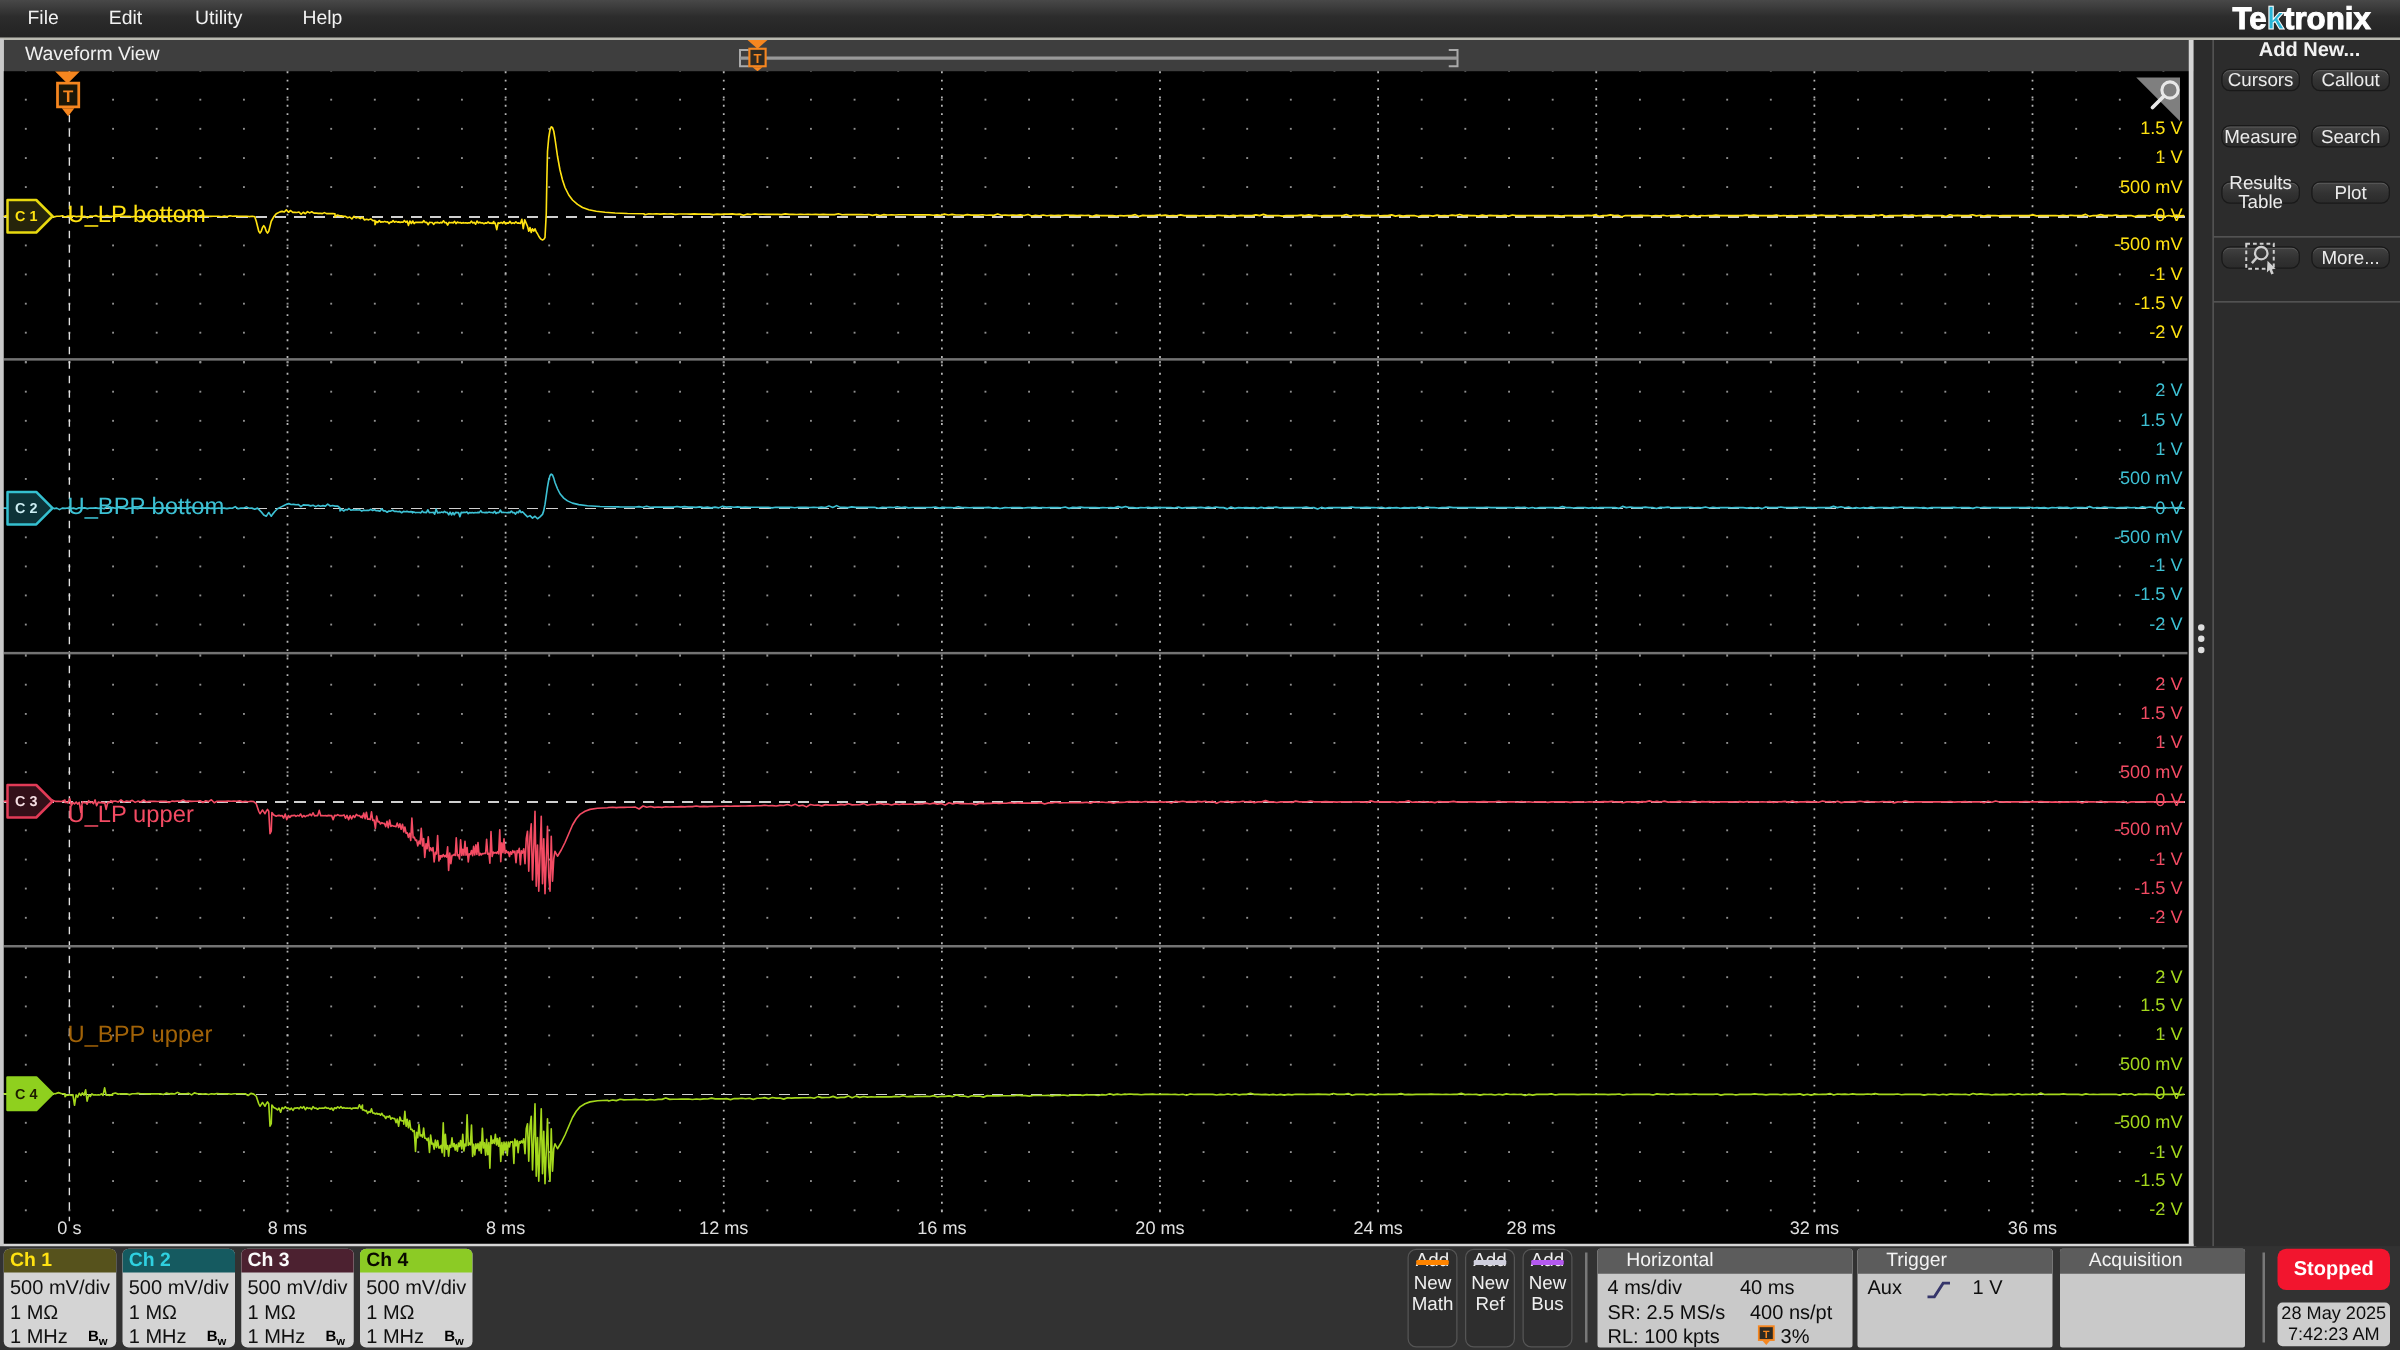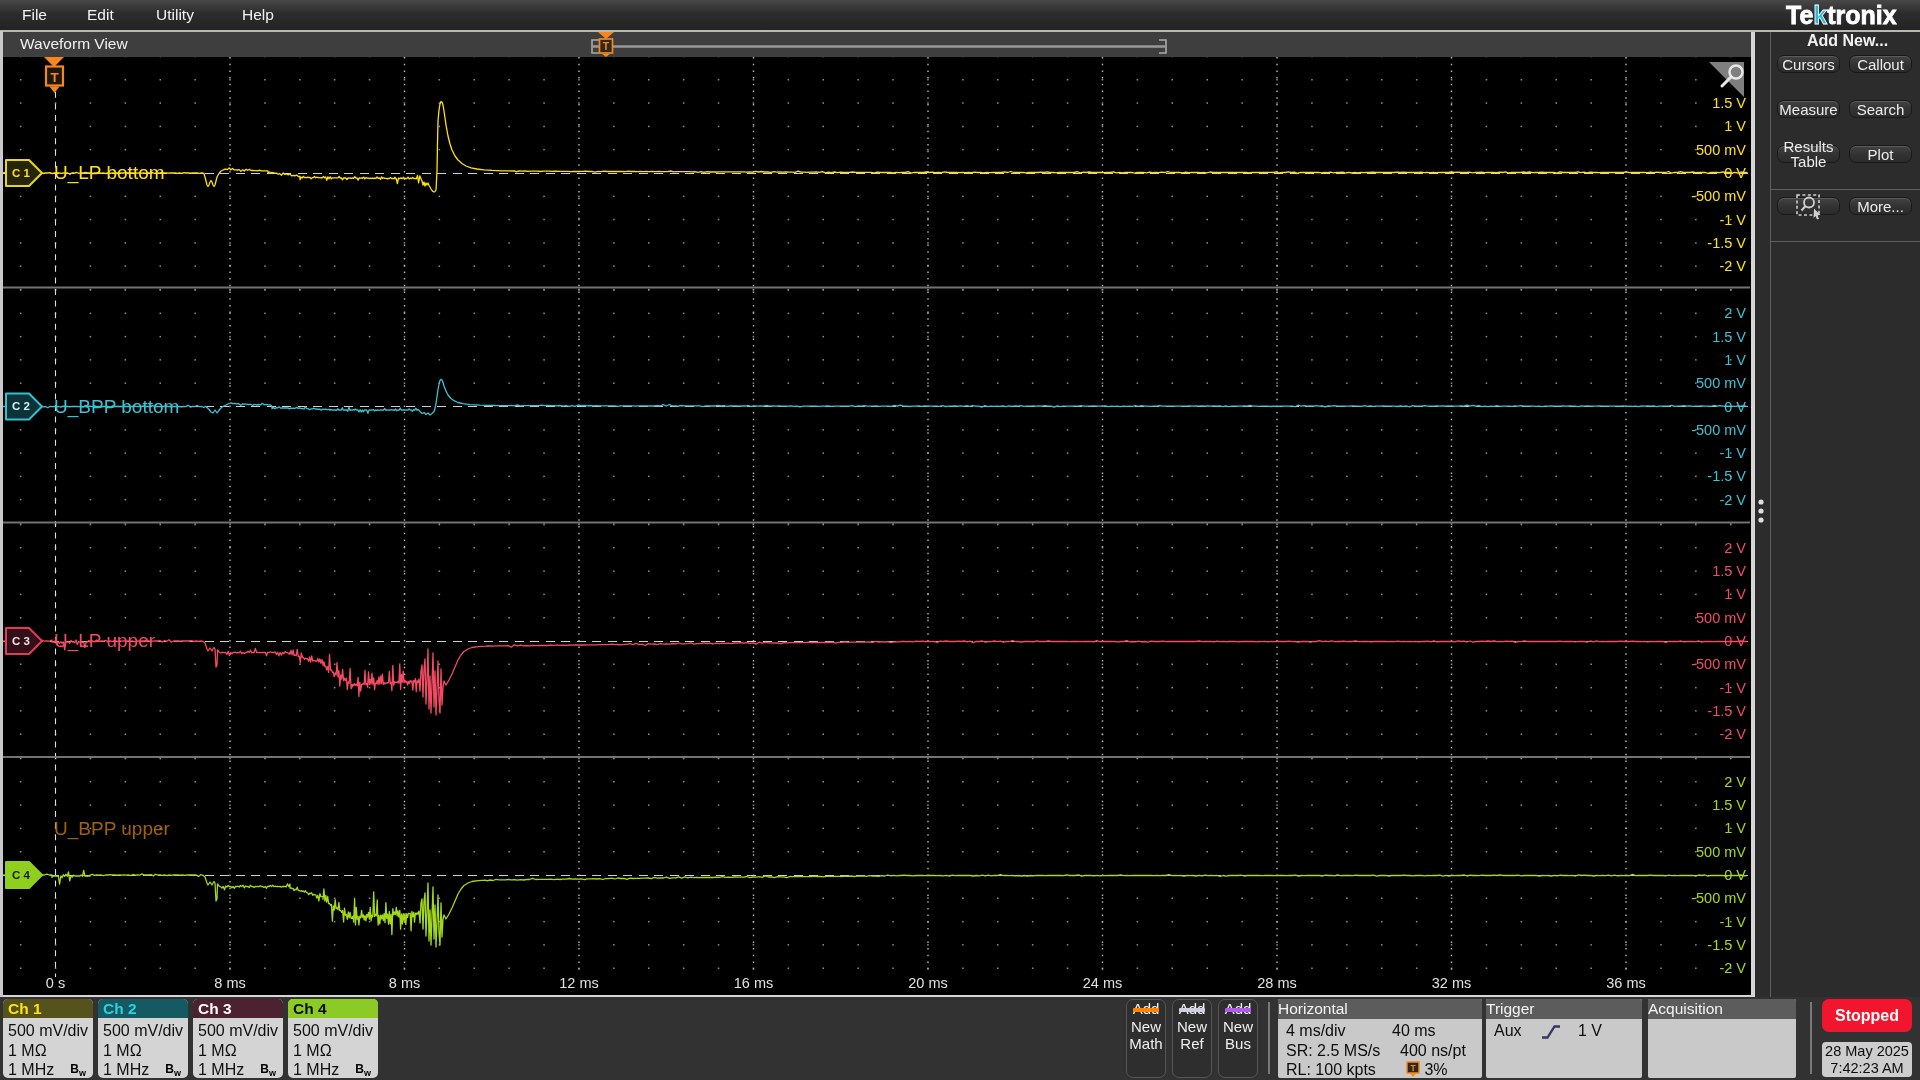--- a/index.html
+++ b/index.html
@@ -31,21 +31,21 @@
 .chcard { position:absolute; top:2px; width:90px; height:79px; border-radius:5px; overflow:hidden; background:#d4d4d4; }
 .chhead { height:19px; font-size:15.5px; font-weight:bold; padding:0px 0 0 5px; line-height:19px; }
 .chbody { padding:3px 0 0 5px; font-size:16px; color:#101010; line-height:19.5px; position:relative; }
 .bw { position:absolute; right:7px; top:42px; font-size:12px; font-weight:bold; color:#000; }
 .bw sub { font-size:9px; }
 .addbtn { position:absolute; top:2px; width:40px; height:79px; border-radius:7px; background:#2e2e2e;
   border:1px solid #555; color:#f0f0f0; font-size:15px; text-align:center; line-height:17.5px; }
 .addbtn .bar { position:absolute; left:6px; right:6px; top:8px; height:4px; border-radius:1px; }
 .vsep { position:absolute; top:5px; height:72px; width:1.5px; background:#787878; }
 .panel { position:absolute; top:2px; height:79px; background:#c9c9c9; border-radius:2px; overflow:hidden; }
-.phead { height:20px; background:#5c5c5c; color:#f4f4f4; font-size:15.5px; padding-left:0; line-height:20px; }
+.phead { height:20px; background:#5c5c5c; color:#f4f4f4; font-size:15.5px; padding-left:23px; line-height:20px; }
 .pbody { padding:2px 0 0 8px; font-size:16px; color:#0d0d0d; line-height:19.7px; }
 #stopped { position:absolute; left:1822px; top:2px; width:90px; height:33px; background:#f2152e;
   border-radius:7px; color:#fff; font-weight:bold; font-size:16px; text-align:center; line-height:33px; }
 #dtime { position:absolute; left:1822px; top:45px; width:90px; height:35px; background:#cdcdcd;
   border-radius:4px; color:#0d0d0d; font-size:14.5px; text-align:center; line-height:17px; padding-top:1px; }
 </style></head><body>
 
 <div id="menubar">
   <div class="mitem" style="left:22px">File</div>
   <div class="mitem" style="left:87px">Edit</div>
@@ -2094,26 +2094,26 @@
     <div class="vlab" style="top:864.6px;color:#a4d81c">-1 V</div>
     <div class="vlab" style="top:887.9px;color:#a4d81c">-1.5 V</div>
     <div class="vlab" style="top:911.2px;color:#a4d81c">-2 V</div>
 <div class="tlab" style="left:55.5px">0 s</div>
     <div class="tlab" style="left:230.0px">8 ms</div>
     <div class="tlab" style="left:404.5px">8 ms</div>
     <div class="tlab" style="left:579.0px">12 ms</div>
     <div class="tlab" style="left:753.5px">16 ms</div>
     <div class="tlab" style="left:928.0px">20 ms</div>
     <div class="tlab" style="left:1102.5px">24 ms</div>
-    <div class="tlab" style="left:1277.0px">28 ms</div>
+    <div class="tlab" style="left:1225px">28 ms</div>
     <div class="tlab" style="left:1451.5px">32 ms</div>
     <div class="tlab" style="left:1626.0px">36 ms</div>
 <div class="chname" style="top:116.0px;color:#ffe211">U_LP bottom</div>
     <div class="chname" style="top:349.5px;color:#3dc1d4">U_BPP bottom</div>
-    <div class="chname" style="top:584.0px;color:#f34b63">U_LP upper</div>
+    <div class="chname" style="top:596px;color:#f34b63">U_LP upper</div>
     <div class="chname" style="top:772px;color:#a16207">U_BPP upper</div>
   <svg width="60" height="50" style="position:absolute;left:38px;top:0px">
     <polygon points="6,0 26,0 16,10" fill="#f6861f"></polygon>
     <rect x="8" y="9.5" width="17" height="19" fill="#1c1708" stroke="#f6861f" stroke-width="2.2"></rect>
     <text x="16.5" y="24.5" text-anchor="middle" font-size="13.5" font-weight="bold" fill="#f6861f">T</text>
     <polygon points="11.5,29.5 21.5,29.5 16.5,36" fill="#f6861f"></polygon>
   </svg>
   <svg width="40" height="40" style="position:absolute;left:1708px;top:4px">
     <polygon points="1,1 36,1 36,36" fill="#7f7f7f"></polygon>
     <circle cx="28" cy="11" r="6.5" fill="none" stroke="#e8e8e8" stroke-width="2.5"></circle>

